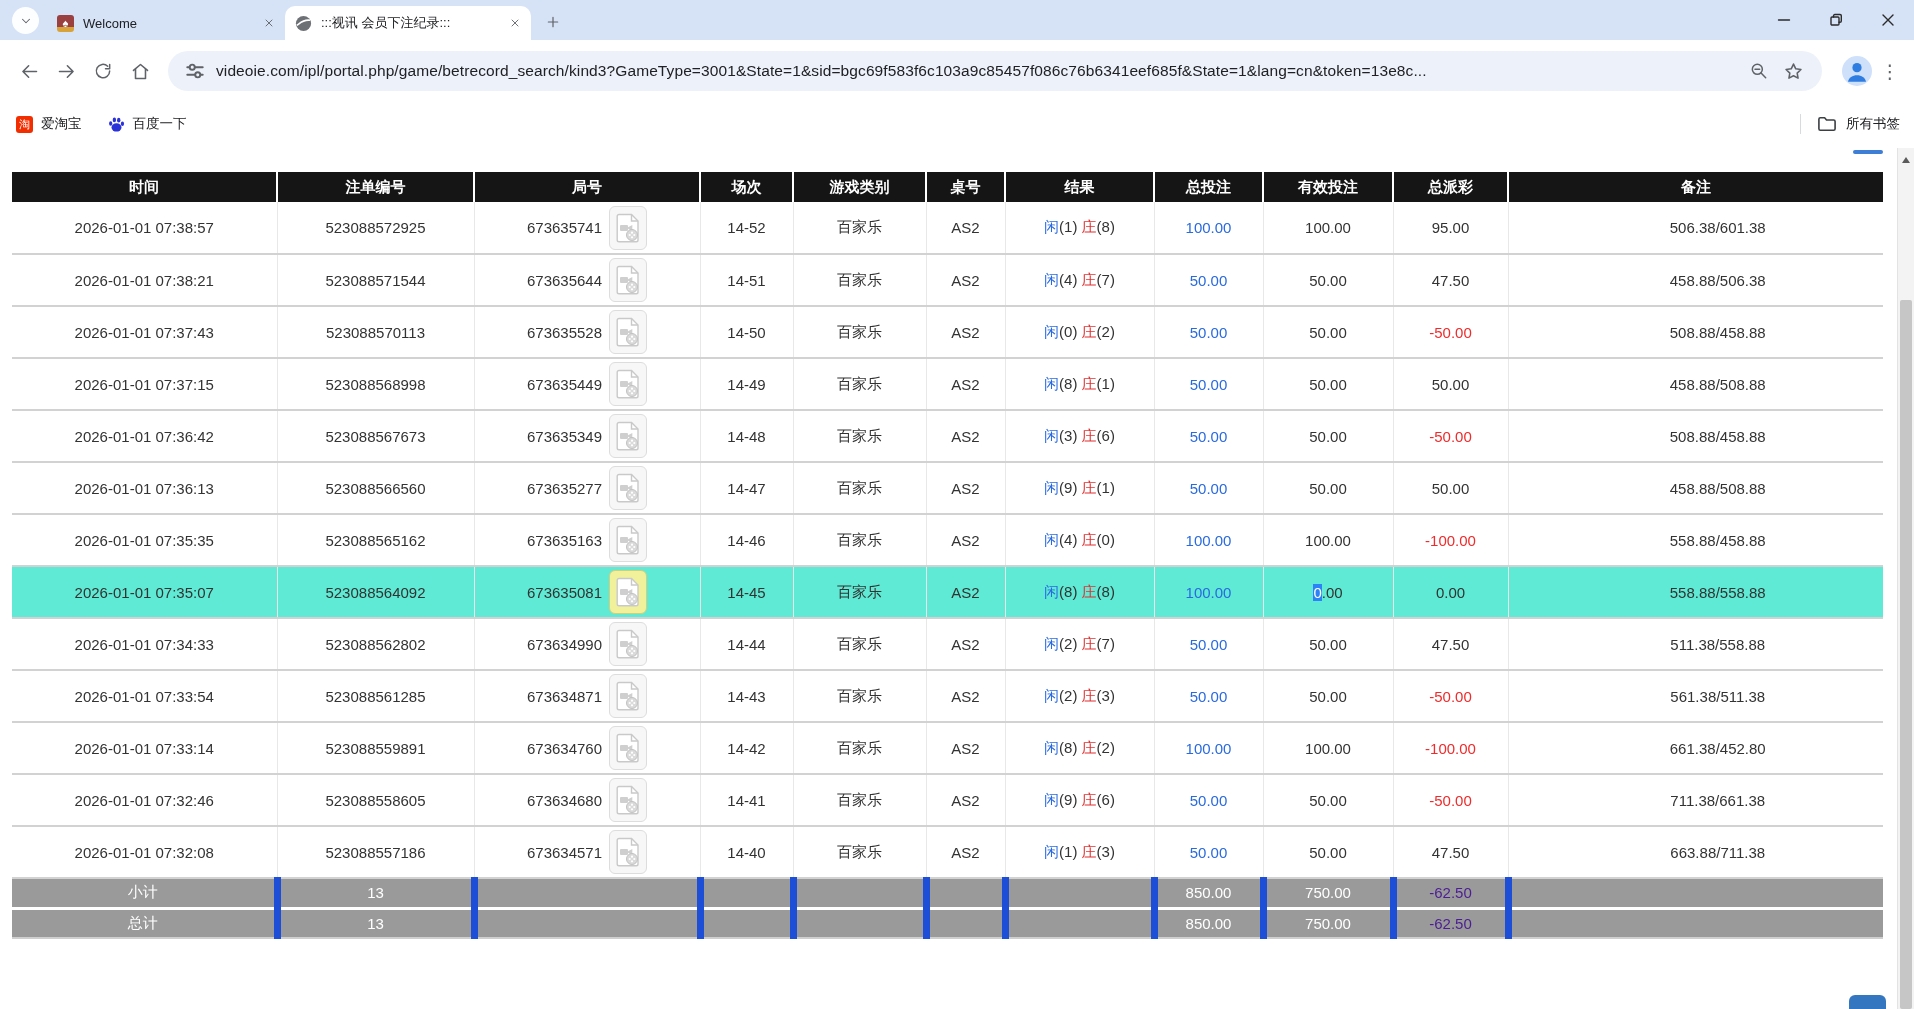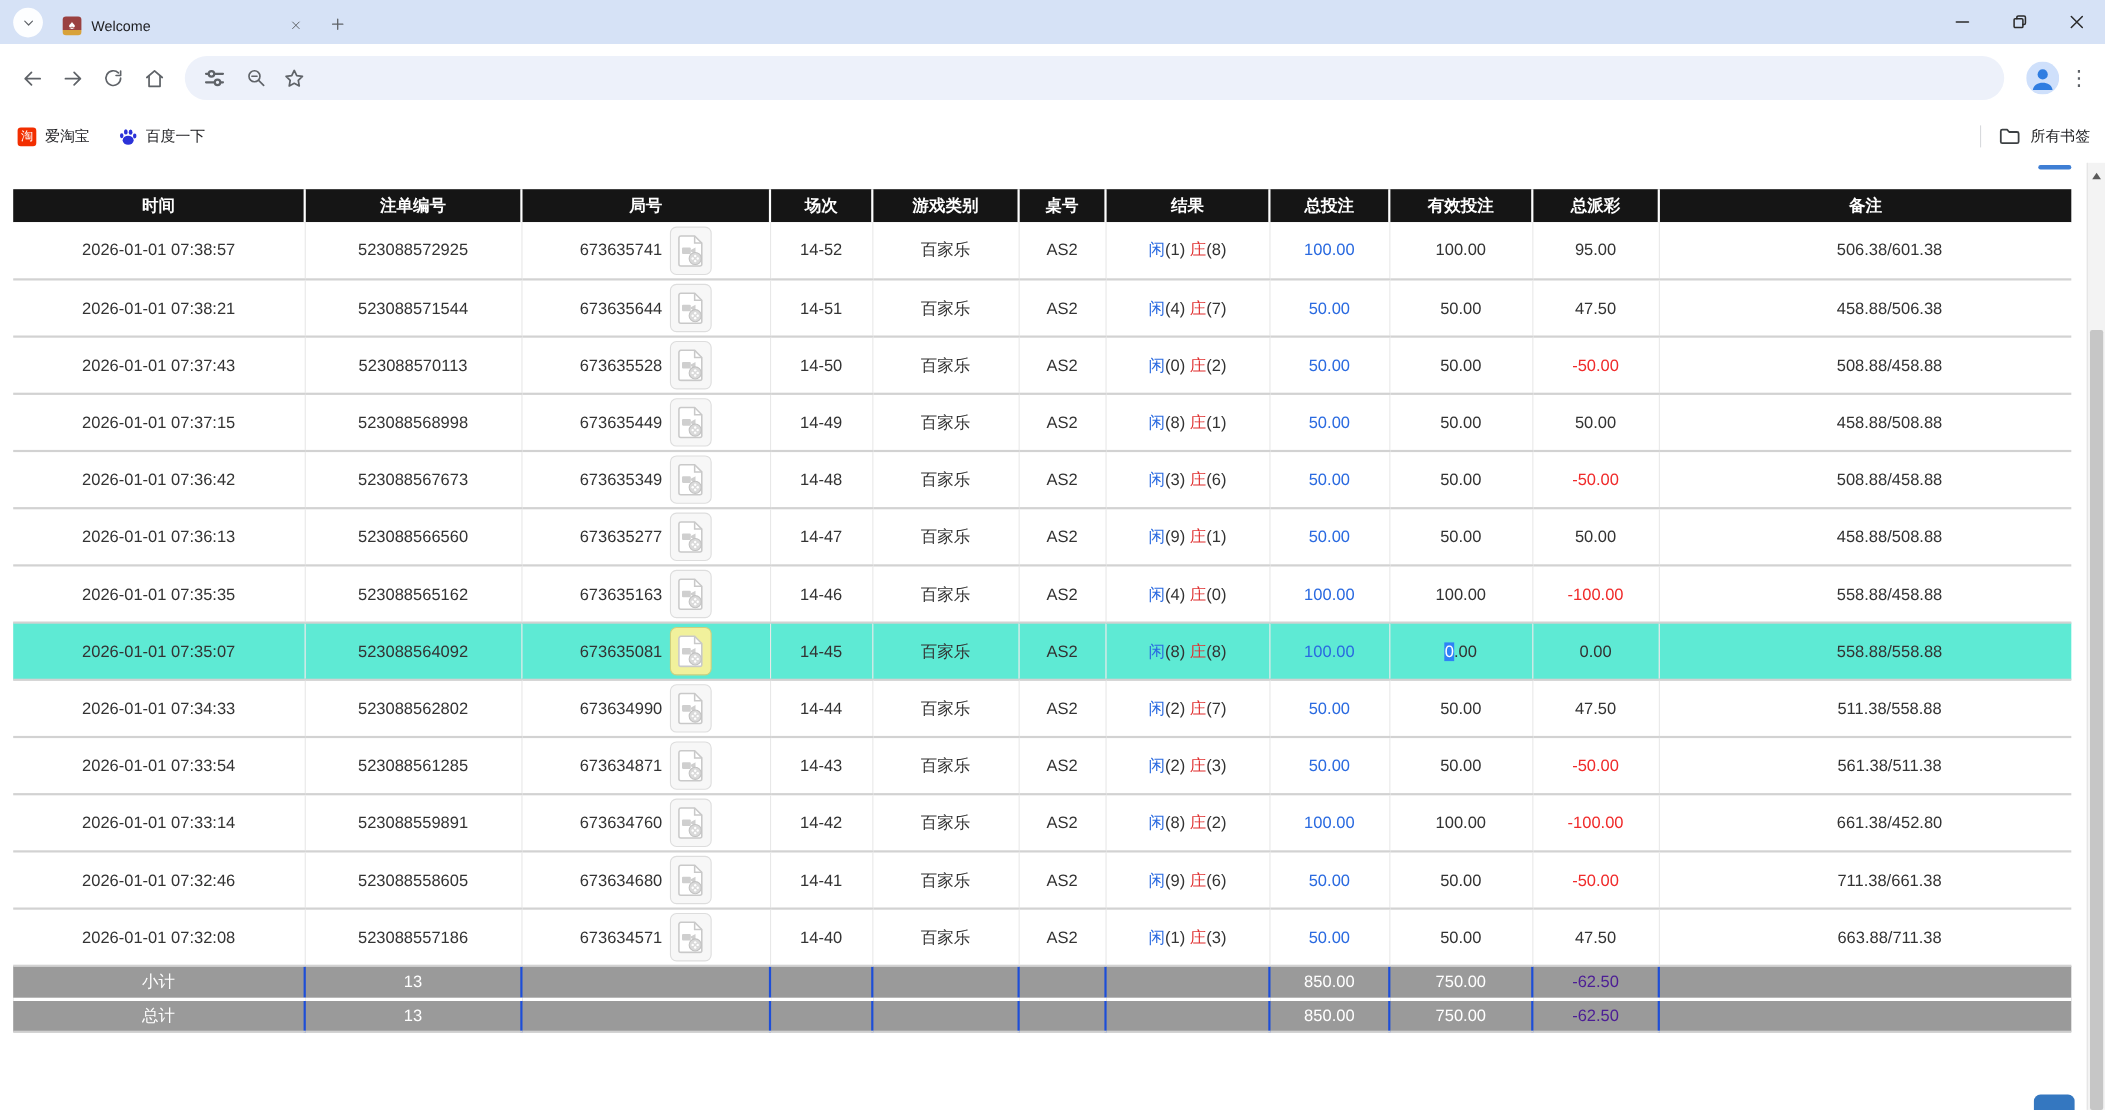--- a/index.html
+++ b/index.html
@@ -54,21 +54,21 @@
                   border-bottom:2px solid #d2d2d2; border-right:1px solid #e8e8e8; white-space:nowrap; }
   .bet-table tbody td:last-child { border-right:none;padding-left:44px; }
   .bet-table tr.hl td { background:#5eead4; }
   .round-wrap { display:inline-flex; align-items:center; gap:7px; }
   .vbtn { width:38px; height:44px; background:#f7f7f7; border:1px solid #ddd; border-radius:6px;
           display:inline-flex; align-items:center; justify-content:center; }
   tr.hl .vbtn { background:#f1f19c; border-color:#cfcf7d; }
   .res-p { color:#2a6ae0; } .res-b { color:#e03131; } .res-n { color:#333; }
   .c-blue { color:#2a6ae0; } .c-neg { color:#f02b2b; }
   .sel { background:#2e82f7; color:#fff; }
-  .bet-table tfoot td { height:30px; background:#9a9a9a; color:#fff; border-right:2px solid #1d4ed8; border-bottom:3px solid #fff; }
+  .bet-table tfoot td { height:30px; background:#9a9a9a; color:#fff; border-right:7px solid #1d4ed8; border-bottom:3px solid #fff; }
   .bet-table tfoot td:last-child { border-right:none; }
   .bet-table tfoot tr:last-child td { border-bottom:2px solid #cfcfcf; }
   .bet-table tfoot .c-neg { color:#4c1d95; }
 
   .back-top { position:absolute; left:1849px; top:995px; width:37px; height:14px; background:#3477c0; border-radius:6px 6px 0 0; }
 
   
   .scrollbar { position:absolute; right:0; top:148px; bottom:0; width:17px; background:#f3f3f3; border-left:1px solid #e3e3e3; }
   .sb-up { position:absolute; top:9px; left:4px; width:0; height:0;
            border-left:4.5px solid transparent; border-right:4.5px solid transparent; border-bottom:6px solid #5a5a5a; }
@@ -90,20 +90,34 @@
     </div>
     <div class="tab inactive">
       <span class="favicon fav-poker">♠</span>
       <span class="tab-title">Welcome</span>
       <span class="tab-close">
         <svg class="ln" width="12" height="12" viewBox="0 0 24 24">
             <path d="M6 6l12 12M18 6L6 18"></path>
           </svg>
       </span>
     </div>
+    <div class="tab active">
+      <span class="favicon">
+        <svg width="17" height="17" viewBox="0 0 17 17">
+            <circle cx="8.5" cy="8.5" r="7.6" fill="#6d7075"></circle>
+            <path d="M1.8 10.4c3.2-2.2 6.4-6.2 13.2-5.2" stroke="#fff" stroke-width="1.6" fill="none"></path>
+          </svg>
+      </span>
+      <span class="tab-title">:::视讯 会员下注纪录:::</span>
+      <span class="tab-close">
+        <svg class="ln" width="12" height="12" viewBox="0 0 24 24">
+            <path d="M6 6l12 12M18 6L6 18"></path>
+          </svg>
+      </span>
+    </div>
     <div class="newtab">
       <svg class="ln" width="16" height="16" viewBox="0 0 24 24">
           <path d="M12 5v14M5 12h14"></path>
         </svg>
     </div>
     <div class="wincontrols">
       <div class="winbtn">
         <svg class="win" width="16" height="16" viewBox="0 0 16 16">
             <path d="M2.5 8h11"></path>
           </svg>
@@ -145,20 +159,21 @@
           <path d="M6.3 9.5V20h11.4V9.5"></path>
         </svg>
     </div>
     <div class="urlbar">
       <svg class="tune ln" viewBox="0 0 20 20">
           <path d="M3 6.5h14"></path>
           <circle cx="7.5" cy="6.5" r="2.3" fill="#edf1fa"></circle>
           <path d="M3 13.5h14"></path>
           <circle cx="12.5" cy="13.5" r="2.3" fill="#edf1fa"></circle>
         </svg>
+      <span class="url-text">videoie.com/ipl/portal.php/game/betrecord_search/kind3?GameType=3001&amp;State=1&amp;sid=bgc69f583f6c103a9c85457f086c76b6341eef685f&amp;State=1&amp;lang=cn&amp;token=13e8c...</span>
       <span class="pill-ico">
         <svg class="ln" width="20" height="20" viewBox="0 0 24 24">
             <circle cx="10" cy="10" r="6"></circle>
             <path d="M14.5 14.5L20 20M7.2 10h5.6"></path>
           </svg>
       </span>
       <span class="pill-ico">
         <svg class="ln" width="21" height="21" viewBox="0 0 24 24">
             <path d="M12 3.5l2.6 5.4 5.9.8-4.3 4.1 1 5.8-5.2-2.8-5.2 2.8 1-5.8-4.3-4.1 5.9-.8z"></path>
           </svg>

